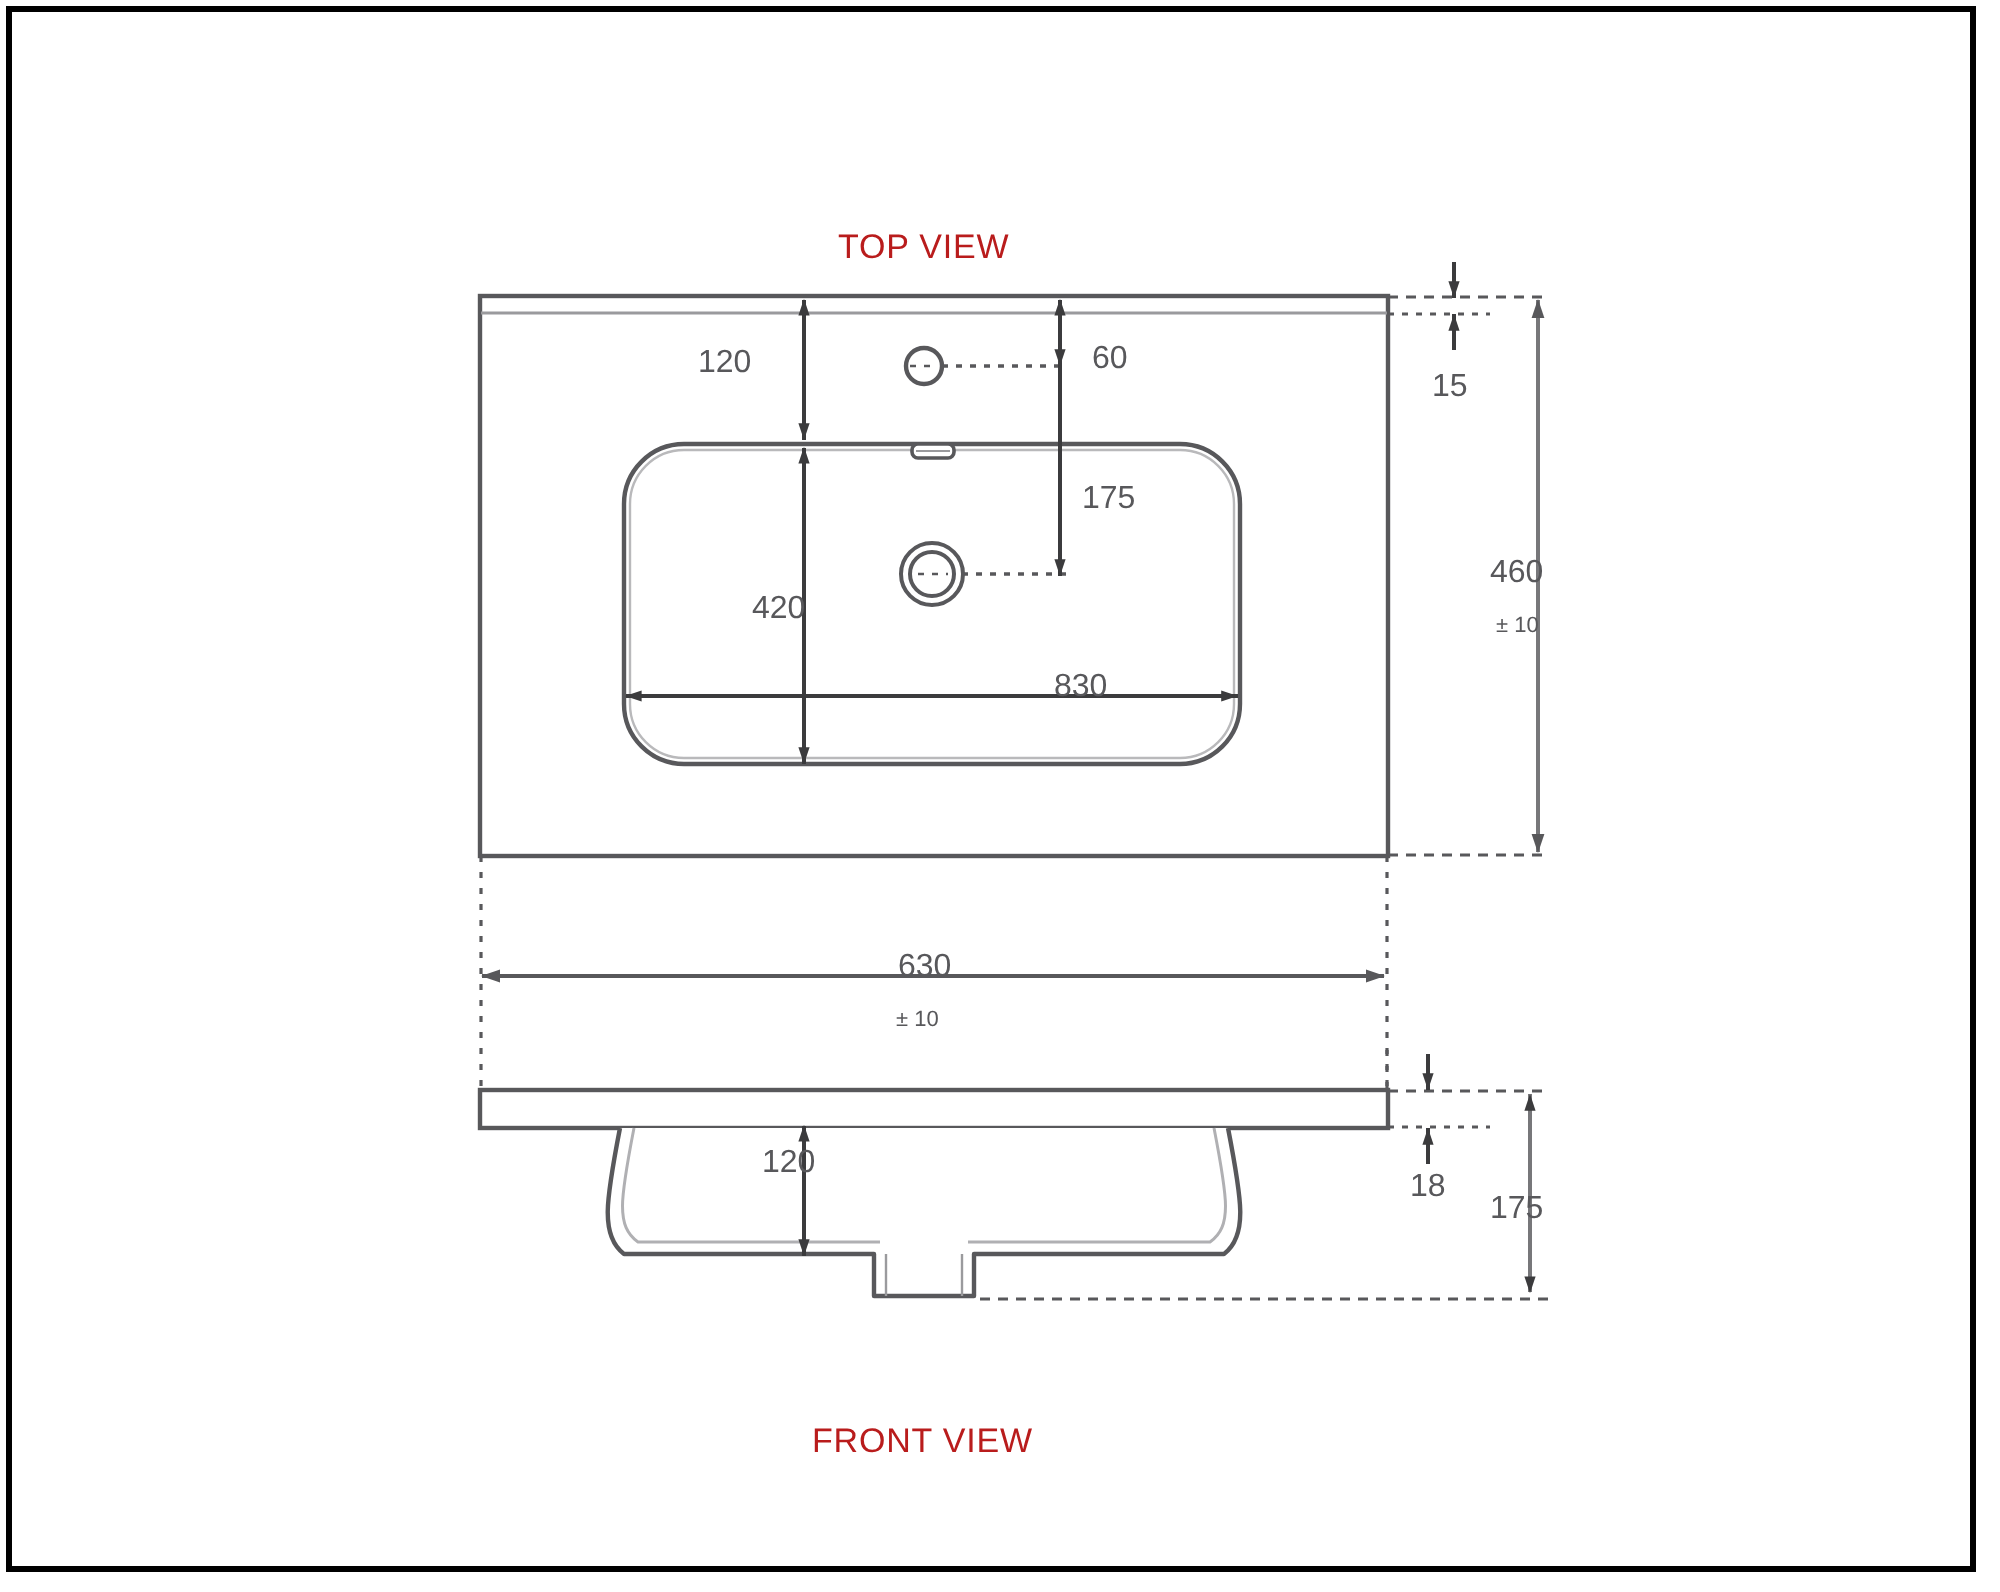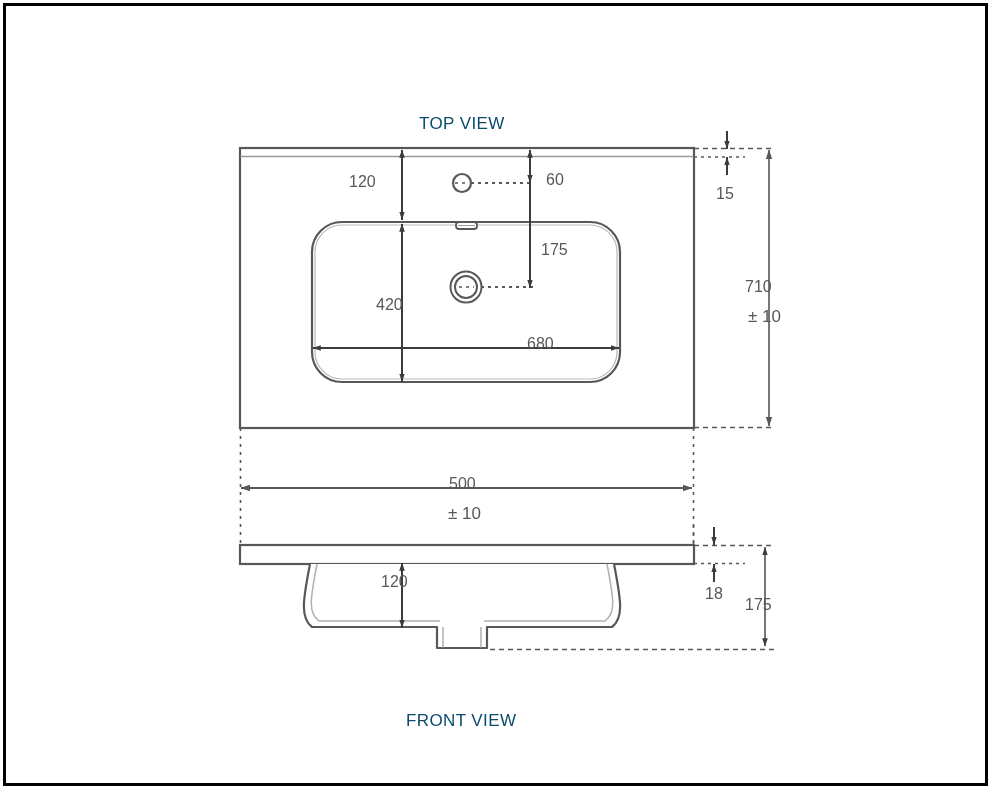--- a/index.html
+++ b/index.html
@@ -36,29 +36,29 @@
   .lbl {
     position: absolute;
     color: #4f4f52;
     font-family: "Liberation Sans", sans-serif;
     white-space: nowrap;
     line-height: 1;
   }
   .viewtitle {
     font-size: 17px;
     letter-spacing: 0.4px;
-    color: #0c4a6e;
+    color: #b91c1c;
   }
   .dim {
     font-size: 16px;
     font-weight: normal;
     color: #58585b;
   }
   .tol {
-    font-size: 17px;
+    font-size: 11px;
     color: #58585b;
   }
 </style>
 </head>
 <body>
 
 <div id="sheet">
 
   <div id="frame"></div>
 
@@ -169,28 +169,28 @@
   <div class="lbl viewtitle" style="left:419px; top:115px;">TOP VIEW</div>
 
   <div class="lbl dim" style="left:349px; top:174px;">120</div>
 
   <div class="lbl dim" style="left:376px; top:297px;">420</div>
 
   <div class="lbl dim" style="left:546px; top:172px;">60</div>
 
   <div class="lbl dim" style="left:541px; top:242px;">175</div>
 
-  <div class="lbl dim" style="left:527px; top:336px;">680</div>
+  <div class="lbl dim" style="left:527px; top:336px;">830</div>
 
   <div class="lbl dim" style="left:716px; top:186px;">15</div>
 
-  <div class="lbl dim" style="left:745px; top:279px;">710</div>
+  <div class="lbl dim" style="left:745px; top:279px;">460</div>
   <div class="lbl tol" style="left:748px; top:308px;">± 10</div>
 
-  <div class="lbl dim" style="left:449px; top:476px;">500</div>
+  <div class="lbl dim" style="left:449px; top:476px;">630</div>
   <div class="lbl tol" style="left:448px; top:505px;">± 10</div>
 
   <div class="lbl dim" style="left:381px; top:574px;">120</div>
 
   <div class="lbl dim" style="left:705px; top:586px;text-align:center;">18</div>
 
   <div class="lbl dim" style="left:745px; top:597px;">175</div>
 
   <div class="lbl viewtitle" style="left:406px; top:676px;margin-top:36px;">FRONT VIEW</div>
 

